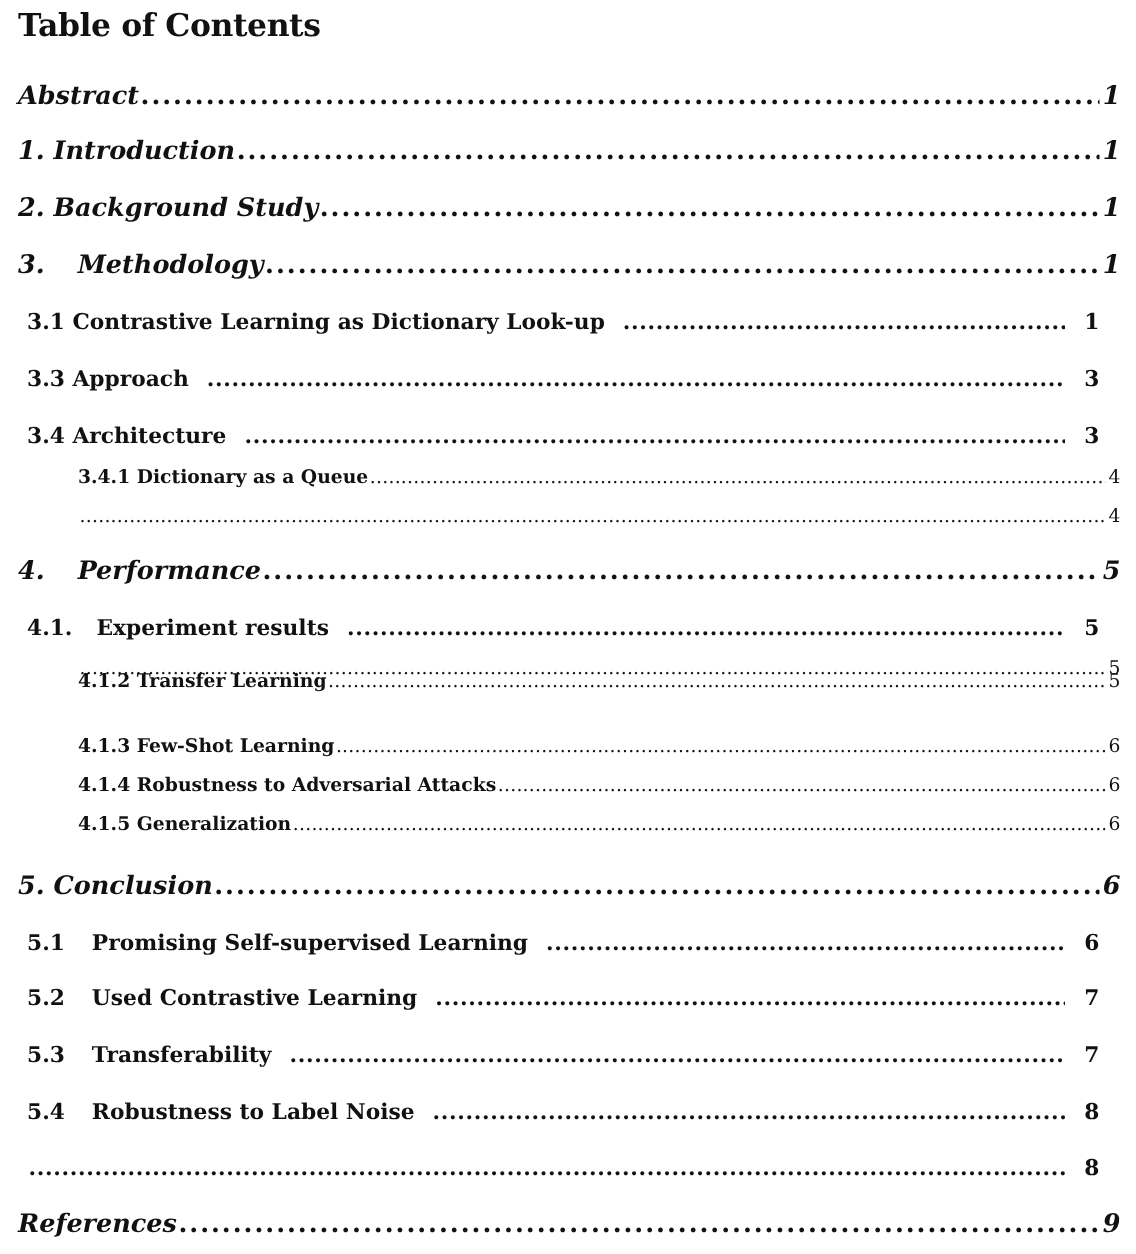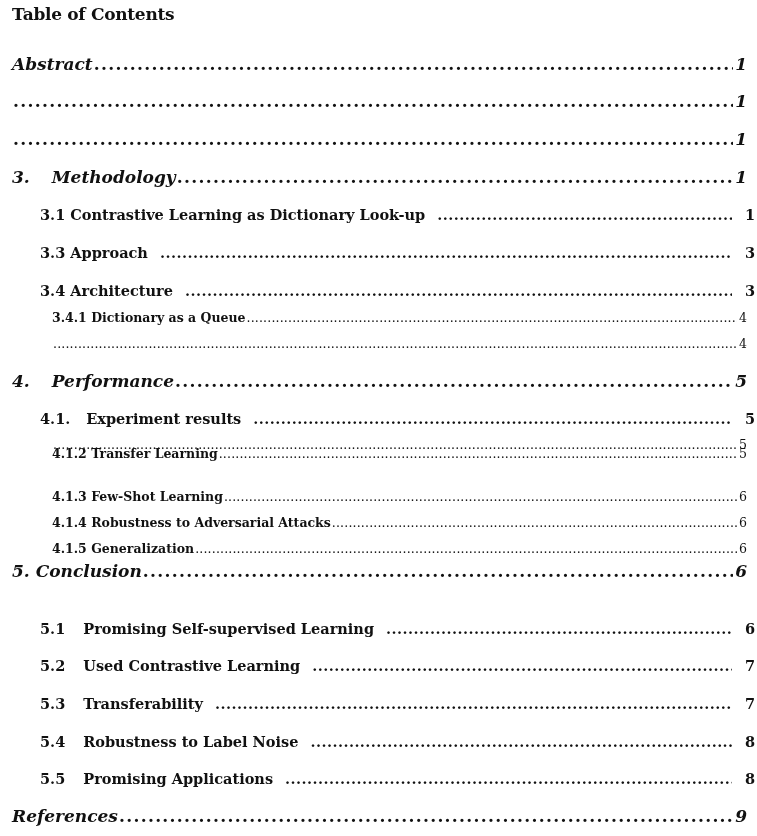--- a/index.html
+++ b/index.html
@@ -1,55 +1,57 @@
 <!DOCTYPE html>
 <html><head>
 <meta charset="utf-8">
 <style>
   html, body { margin: 0; padding: 0; background: #ffffff; }
   body { width: 757px; height: 836px; position: relative; overflow: hidden;
          font-family: "DejaVu Serif", "Liberation Serif", serif; color: #111; }
-  .title { position: absolute; left: 12px; top: 4px; font-weight: bold; font-size: 17px;
+  .title { position: absolute; left: 12px; top: 4px; font-weight: bold; font-size: 21px;
            font-family: "DejaVu Serif", serif; letter-spacing: -0.3px; }
   .row { position: absolute; display: flex; align-items: flex-end; white-space: nowrap; }
   .row .label { flex: 0 0 auto; }
   .row .dots { flex: 1 1 auto; overflow: hidden; margin: 0 2px 0 1px; }
   .row .dots::after {
     content: ". . . . . . . . . . . . . . . . . . . . . . . . . . . . . . . . . . . . . . . . . . . . . . . . . . . . . . . . . . . . . . . . . . . . . . . . . . . . . . . . . . . . . . . . . . . . . . . . . . . . . . . . . . . . . . . . . . . . . . . . . . . . . . . . . . . . . . . . . . . . . . . . . . . . . . . . . . . . . . . . . . . . . . . . . . . . . . . . . . . . . . . . . . . . . . . . . . . . . . . . . . . . . . . . . . . . . . . . . . . . . . . . . . . . . .";
     letter-spacing: -2.3px;
   }
   .row .page { flex: 0 0 auto; text-align: right; }
   
   .l1 { left: 12px; width: 735px; font-style: italic; font-weight: bold; font-size: 17px; }
   .l1 .dots::after { font-style: normal; }
   
-  .l2 { left: 40px; width: 715px; font-weight: bold; font-size: 14.5px; gap: 11px; }
+  .l2 { left: 18px; width: 715px; font-weight: bold; font-size: 14.5px; gap: 11px; }
   
   .l3 { left: 52px; width: 695px; font-weight: bold; font-size: 12.5px; }
   .l3 .page { font-weight: normal; }
   .l3 .dots::after { font-weight: normal; letter-spacing: -1.9px; }
   .num-gap { display: inline-block; }
 </style>
 </head>
 <body>
 
 <div class="title">Table of Contents</div>
 
 <div class="row l1" style="top:54px">
   <span class="label">Abstract</span>
   <span class="dots"></span>
   <span class="page">1</span>
 </div>
 
 <div class="row l1" style="top:91px">
+  <span class="label"><span>1.</span> <span>Introduction</span></span>
   <span class="dots"></span>
   <span class="page">1</span>
 </div>
 
 <div class="row l1" style="top:129px">
+  <span class="label"><span>2.</span> <span>Background Study</span></span>
   <span class="dots"></span>
   <span class="page">1</span>
 </div>
 
 <div class="row l1" style="top:167px">
   <span class="label"><span>3.</span><span class="num-gap" style="width:22px"></span><span>Methodology</span></span>
   <span class="dots"></span>
   <span class="page">1</span>
 </div>
 
@@ -116,21 +118,21 @@
   <span class="dots"></span>
   <span class="page">6</span>
 </div>
 
 <div class="row l3" style="top:541px">
   <span class="label"><span>4.1.5</span> <span>Generalization</span></span>
   <span class="dots"></span>
   <span class="page">6</span>
 </div>
 
-<div class="row l1" style="top:561px">
+<div class="row l1" style="top:581px">
   <span class="label"><span>5.</span> <span>Conclusion</span></span>
   <span class="dots"></span>
   <span class="page">6</span>
 </div>
 
 <div class="row l2" style="top:620px">
   <span class="label"><span>5.1</span><span class="num-gap" style="width:18px"></span><span>Promising Self-supervised Learning</span></span>
   <span class="dots"></span>
   <span class="page">6</span>
 </div>
@@ -147,21 +149,20 @@
   <span class="page">7</span>
 </div>
 
 <div class="row l2" style="top:733px">
   <span class="label"><span>5.4</span><span class="num-gap" style="width:18px"></span><span>Robustness to Label Noise</span></span>
   <span class="dots"></span>
   <span class="page">8</span>
 </div>
 
 <div class="row l2" style="top:770px">
-  <span class="label"><span>5.5</span><span class="num-gap" style="width:18px"></span><span>Promising Applications</span></span>
   <span class="dots"></span>
   <span class="page">8</span>
 </div>
 
 <div class="row l1" style="top:806px">
   <span class="label">References</span>
   <span class="dots"></span>
   <span class="page">9</span>
 </div>
 

